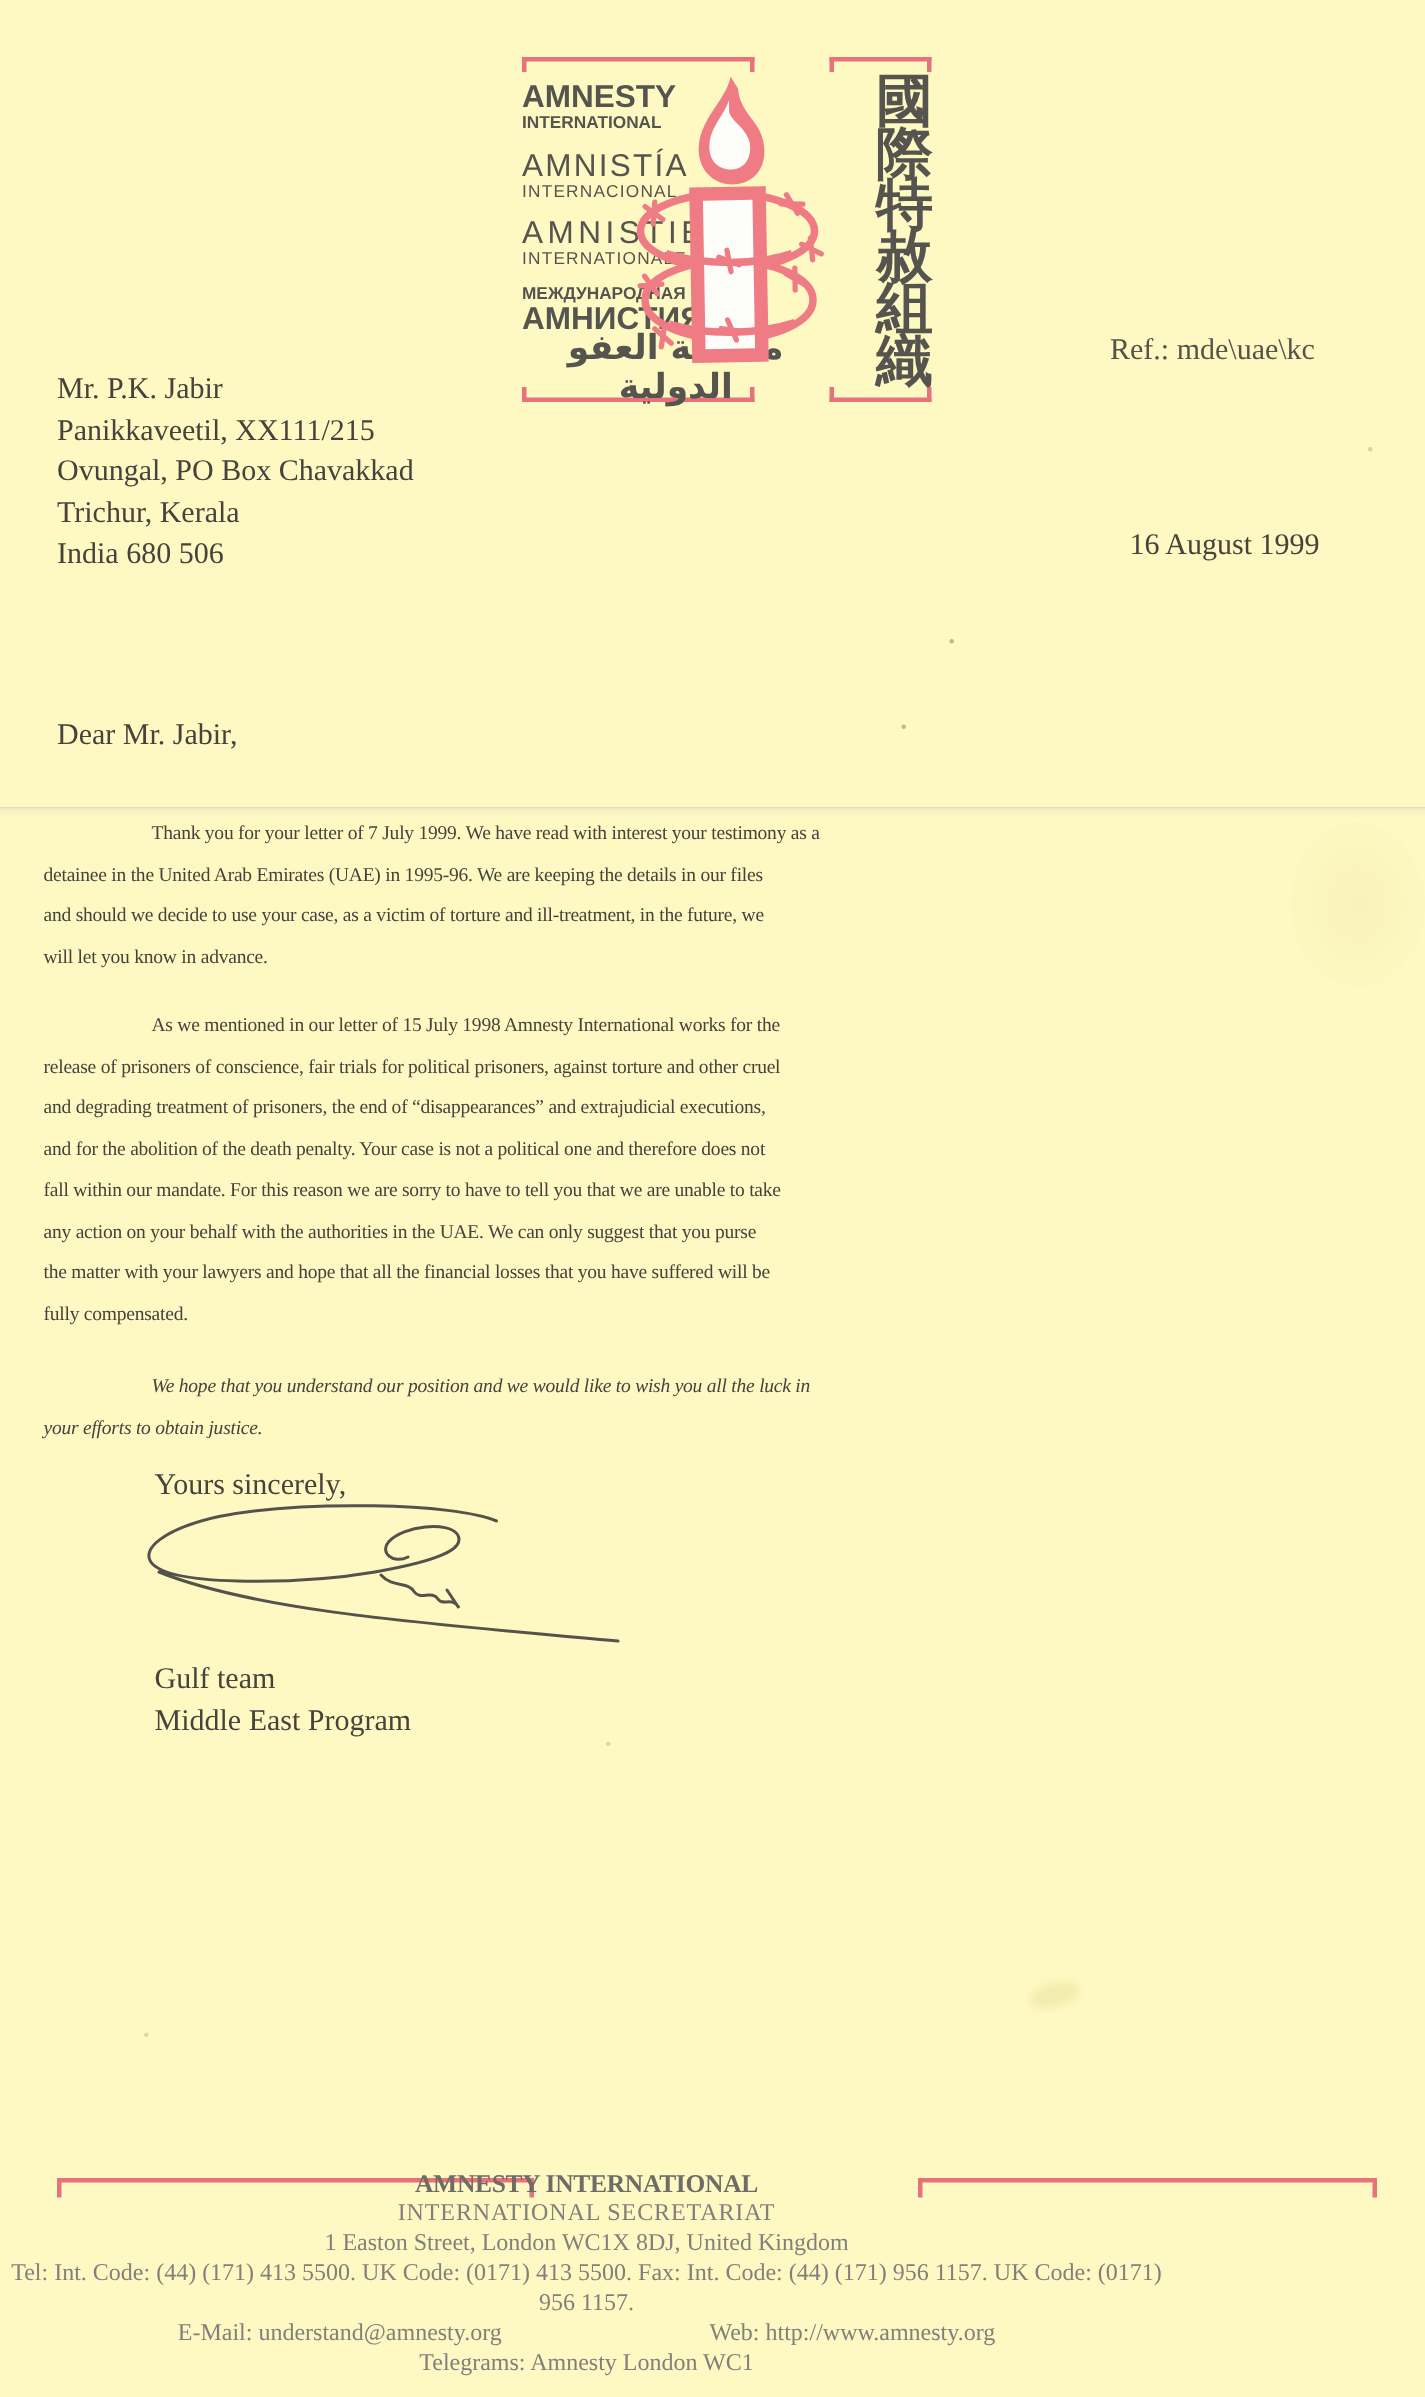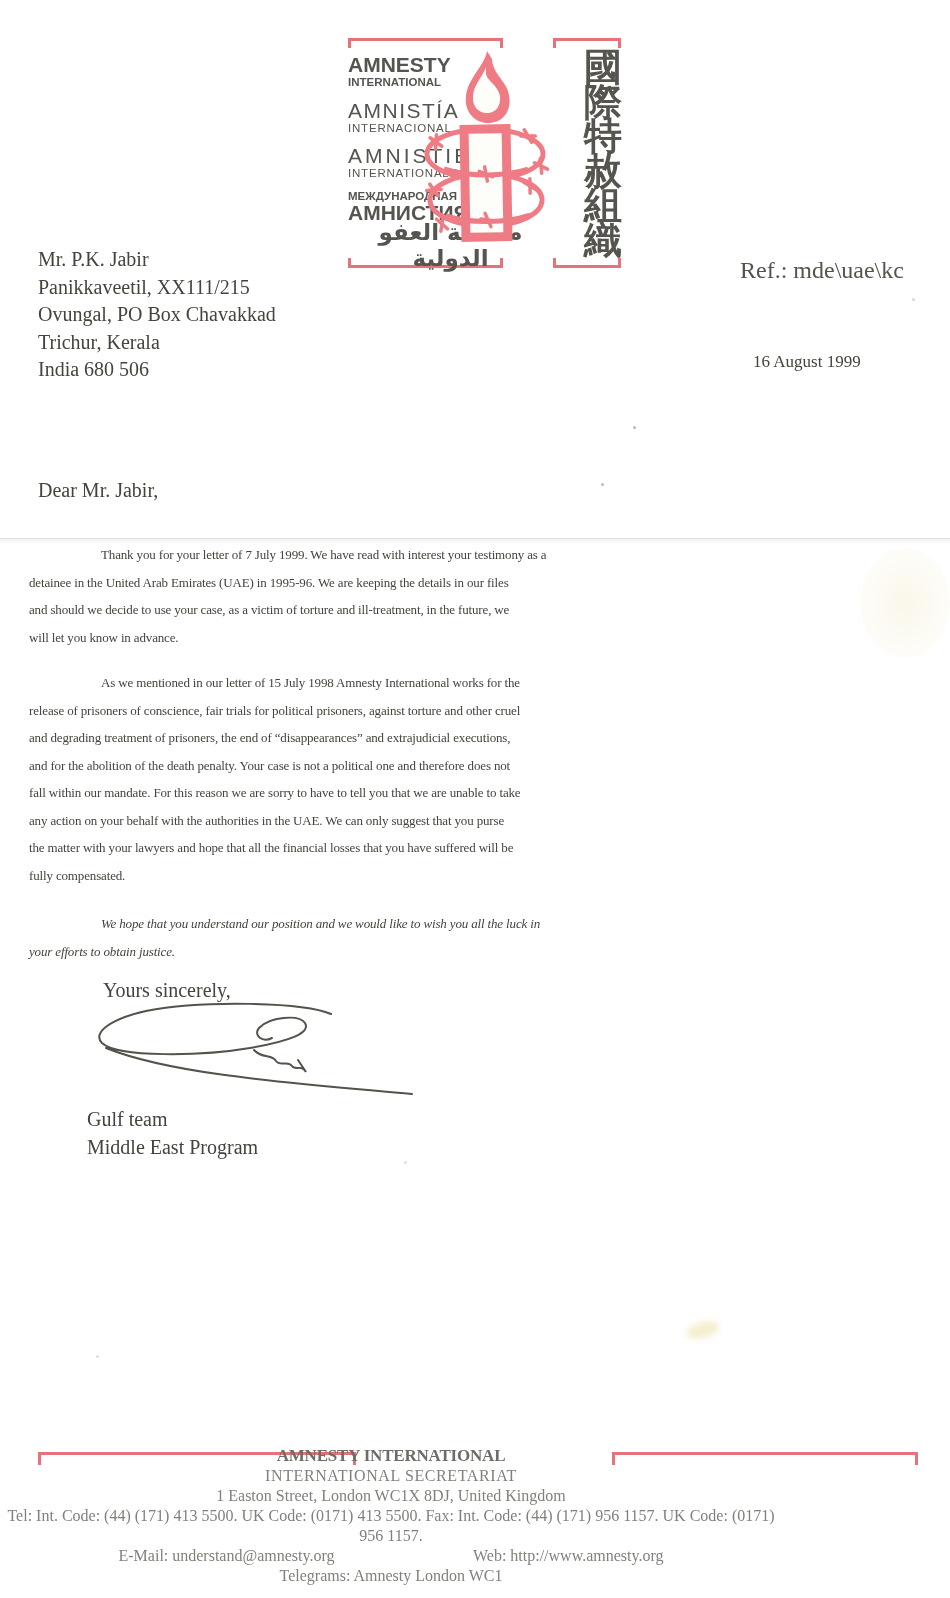--- a/index.html
+++ b/index.html
@@ -1,16 +1,16 @@
 <!DOCTYPE html>
 <html><head>
 <meta charset="utf-8">
 <style>
   html,body{margin:0;padding:0;background:#e8e8e8;}
-  #page{position:relative;width:950px;height:1598px;background:#ffffff;margin:0 auto;
+  #page{position:relative;width:950px;height:1598px;background:#fef9c3;margin:0 auto;
         overflow:hidden;font-family:"Liberation Serif",serif;color:#45433c;}
 
   
   .bracket{position:absolute;border:0 solid #e8727b;}
   .br-top{border-top-width:3px;border-left-width:3px;border-right-width:3px;height:7px;}
   .br-bottom{border-bottom-width:3px;border-left-width:3px;border-right-width:3px;height:7px;}
   #br-tl{left:348px;top:38px;width:149px;}
   #br-tr{left:553px;top:38px;width:62px;}
   #br-bl{left:348px;top:258px;width:149px;}
   #br-br{left:553px;top:258px;width:62px;}
@@ -25,34 +25,34 @@
 
   #logo-arabic{position:absolute;left:348px;top:219px;width:205px;direction:rtl;
                font-family:"DejaVu Sans",sans-serif;font-weight:bold;font-size:23px;
                color:#56544e;text-align:center;}
   #logo-chinese{position:absolute;left:584px;top:50px;width:37px;
                 font-family:"DejaVu Sans",sans-serif;font-size:38px;line-height:34.5px;
                 color:#56544e;word-break:break-all;font-weight:bold;}
   #candle{position:absolute;left:424px;top:50px;}
 
   
-  #ref-line{position:absolute;left:740px;top:222px;width:180px;font-size:24px;color:#55534c;margin-top:35px;}
+  #ref-line{position:absolute;left:740px;top:222px;width:180px;font-size:20px;color:#55534c;}
   #recipient{position:absolute;left:38px;top:246px;font-size:20px;line-height:27.6px;white-space:pre;}
-  #date-line{position:absolute;left:753px;top:352px;font-size:17px;}
+  #date-line{position:absolute;left:753px;top:352px;font-size:20px;}
 
   
   #salutation{position:absolute;left:38px;top:479px;font-size:20px;}
   .para{position:absolute;left:29px;width:884px;margin:0;font-size:13px;line-height:27.5px;
         white-space:pre;text-indent:72px;letter-spacing:-0.15px;}
   #para1{top:541px;}
   #para2{top:669px;}
   #para3{top:910px;font-style:italic;}
   #closing{position:absolute;left:103px;top:979px;font-size:20px;}
   #signature{position:absolute;left:78px;top:998px;}
-  #signoff{position:absolute;left:87px;top:1106px;font-size:20px;line-height:27.5px;white-space:pre;}
+  #signoff{position:absolute;left:103px;top:1106px;font-size:20px;line-height:27.5px;white-space:pre;}
 
   
   #fbr-l{left:38px;top:1452px;width:312px;}
   #fbr-r{left:612px;top:1452px;width:300px;}
   #footer{position:absolute;left:0;top:1446px;width:782px;text-align:center;
           font-family:Liberation Serif, serif;color:#82807b;font-size:16px;line-height:20px;}
   #footer .org{font-weight:bold;font-size:17px;color:#6e6c66;letter-spacing:-0.2px;}
   #footer .secretariat{letter-spacing:.6px;}
   #footer .emailweb{display:flex;justify-content:space-between;width:545px;margin:0 auto;}
 

